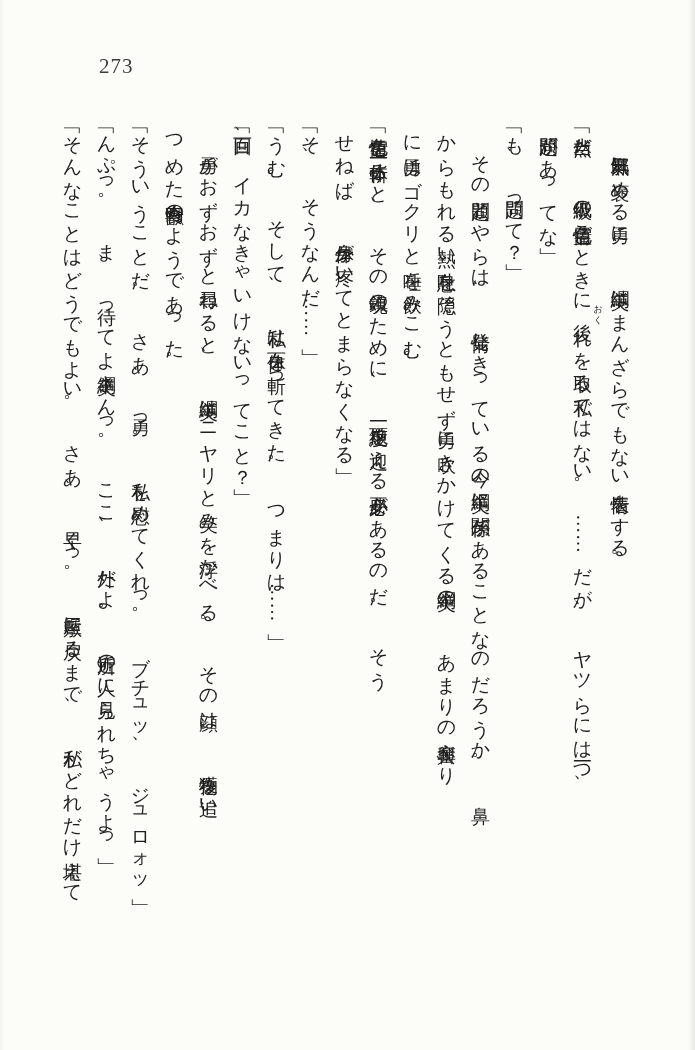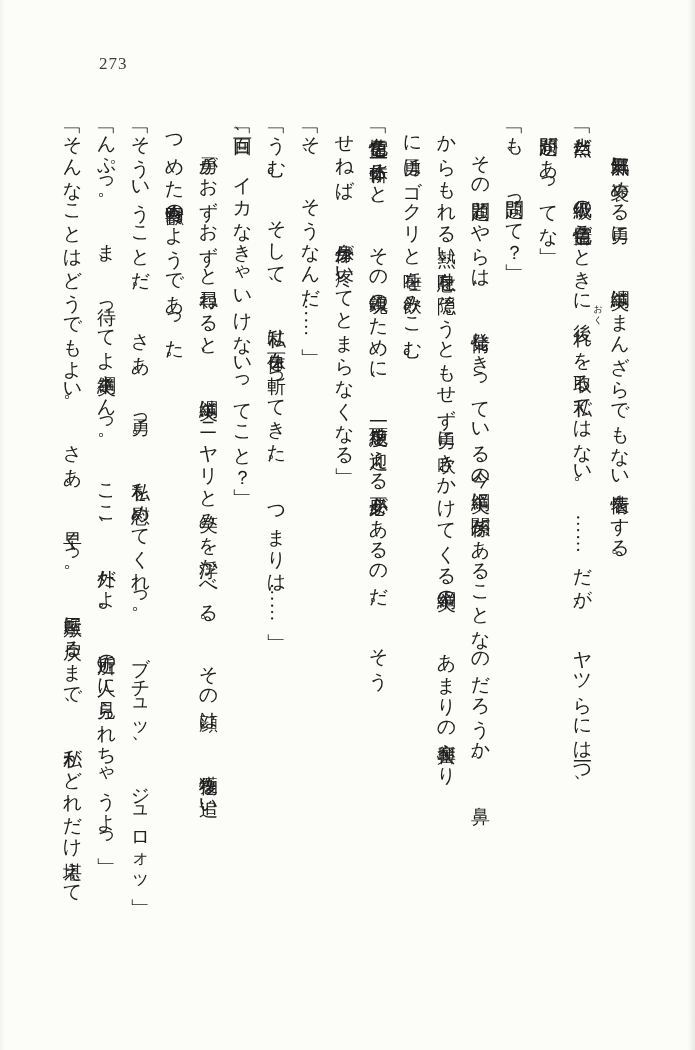--- a/index.html
+++ b/index.html
@@ -12,21 +12,21 @@
     width: 695px;
     height: 1050px;
     overflow: hidden;
     background: #fcfcf9;
     font-family: "Liberation Serif", "DejaVu Serif", serif;
   }
   .page-number {
     position: absolute;
     top: 54px;
     left: 99px;
-    font-size: 17px;
+    font-size: 21px;
     letter-spacing: 1px;
     color: #3d3d3d;
   }
   .text-area {
     position: absolute;
     top: 122px;
     right: 58px;
     height: 885px;
     writing-mode: vertical-rl;
     text-orientation: mixed;

